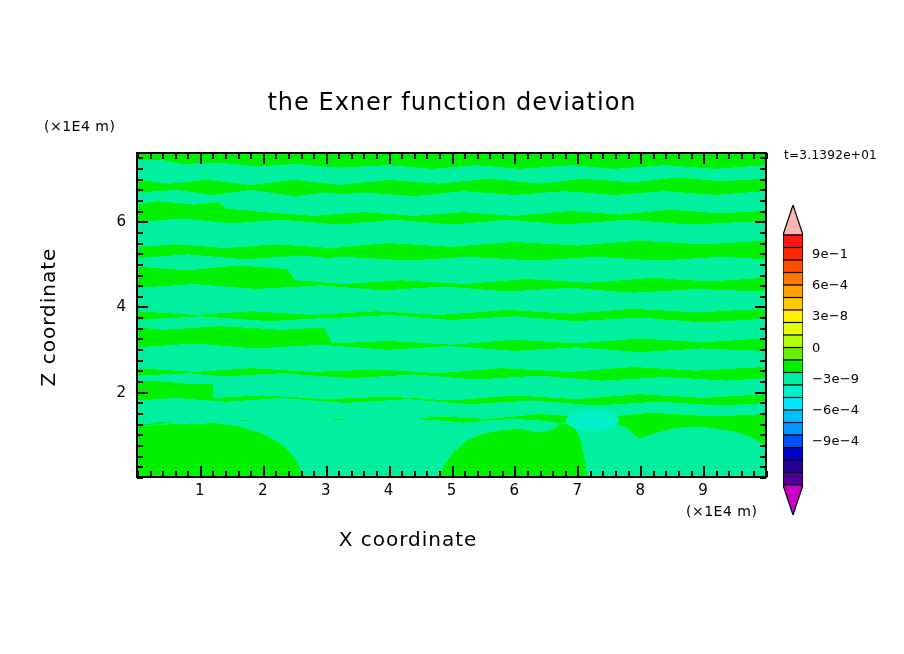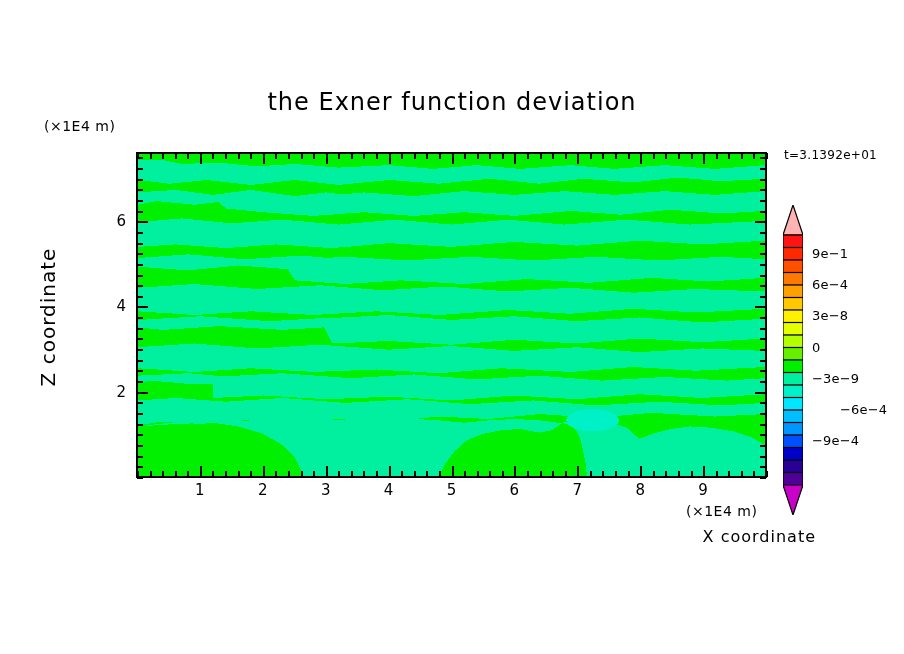--- a/index.html
+++ b/index.html
@@ -22,21 +22,21 @@
   
   .tick{position:absolute;background:#000;}
   .tick.x{width:2px;}
   .tick.y{height:2px;}
 
   
   .xlab{position:absolute;top:481px;font-size:15px;text-align:center;width:24px;}
   .ylab{position:absolute;left:104px;font-size:15px;text-align:right;width:22px;}
 
   
-  #xaxis-title{left:0;top:527px;width:816px;text-align:right;font-size:16px;letter-spacing:1px;}
+  #xaxis-title{left:0;top:527px;width:816px;text-align:center;font-size:20px;letter-spacing:1px;}
   #yaxis-title{left:-62px;top:305px;width:220px;text-align:center;font-size:20px;letter-spacing:1px;
                transform:rotate(-90deg);transform-origin:50% 50%;}
 
   
   #colorbar{left:783px;top:205px;width:20px;height:310px;}
   #cb-svg{display:block;}
   .cblab{position:absolute;left:812px;font-size:13px;white-space:nowrap;letter-spacing:0.2px;}
 </style>
 </head>
 <body>
@@ -280,15 +280,15 @@
       <rect x="0" y="267.50" width="20" height="12.90" fill="#500096" stroke="#000" stroke-width="1.2"></rect>
       <polygon points="0,280 20,280 10,310" fill="#C800C8" stroke="#000" stroke-width="1.2"></polygon>
     </svg>
 </div>
 <div id="cb-labels-layer">
     <div class="cblab" style="top: 245.75px;">9e−1</div>
     <div class="cblab" style="top: 277px;">6e−4</div>
     <div class="cblab" style="top: 308.25px;">3e−8</div>
     <div class="cblab" style="top: 339.5px;">0</div>
     <div class="cblab" style="top: 370.75px;">−3e−9</div>
-    <div class="cblab" style="top: 402px; margin-left: 28px;">−6e−4</div>
+    <div class="cblab" style="top: 402px;">−6e−4</div>
     <div class="cblab" style="top: 433.25px;">−9e−4</div>
   </div>
 
 </body></html>

